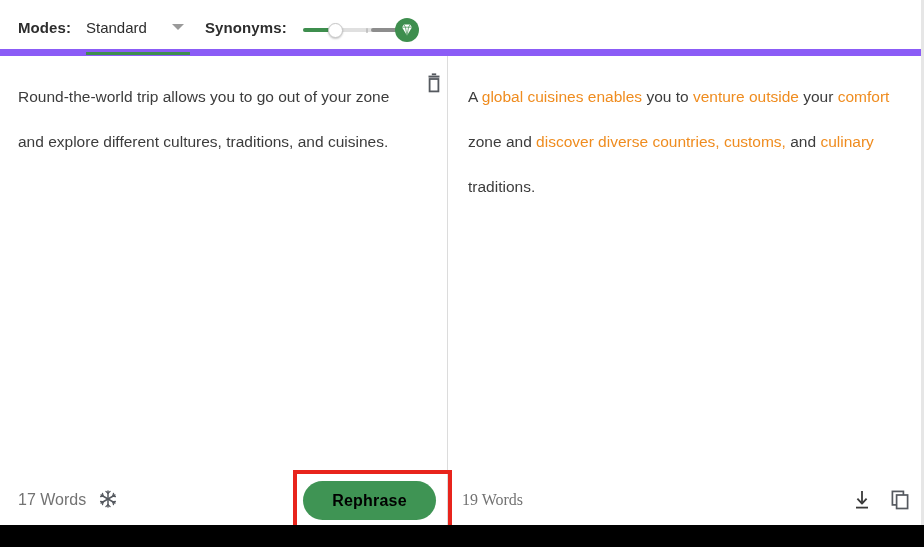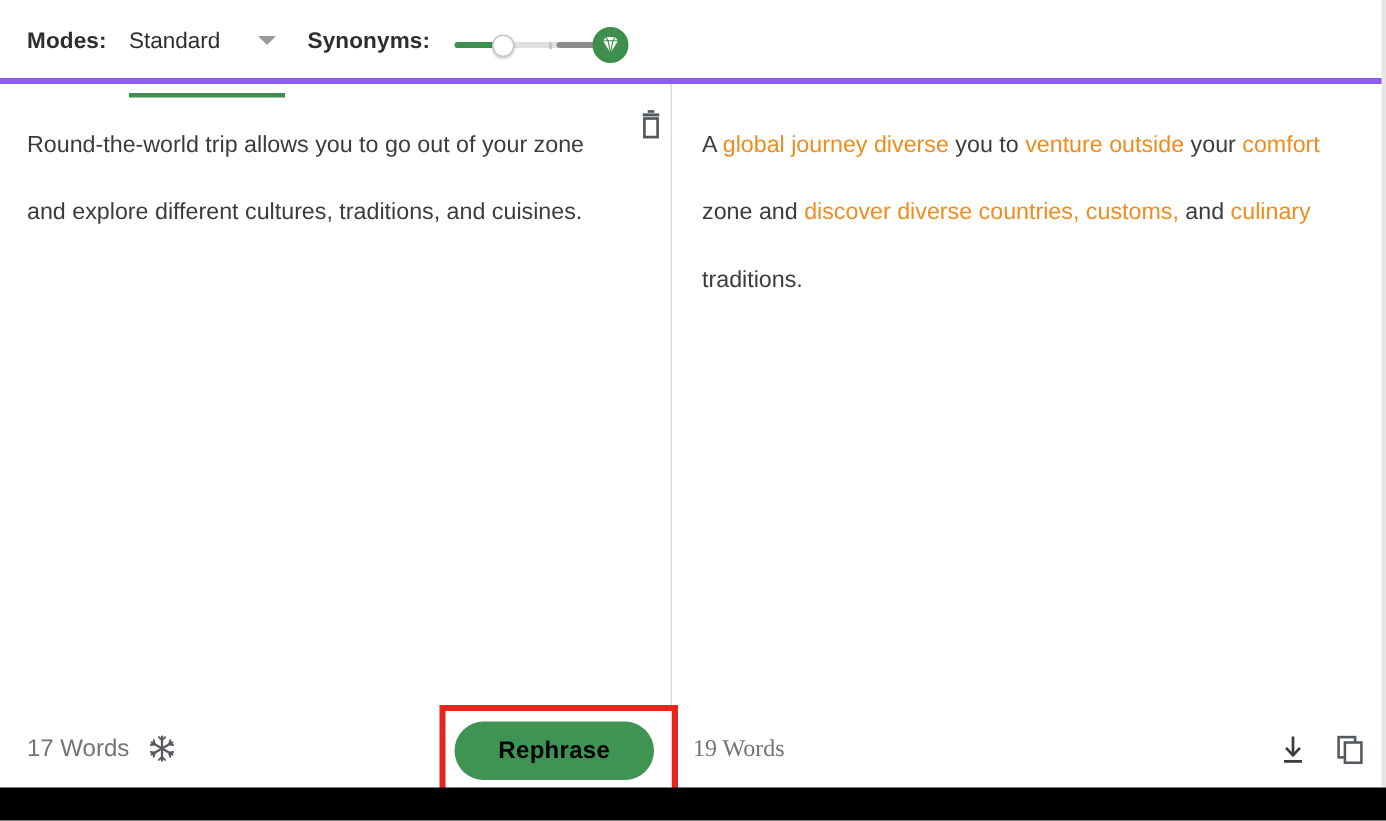--- a/index.html
+++ b/index.html
@@ -27,39 +27,39 @@
   }
 
   
   .toolbar {
     position: absolute;
     left: 0;
     top: 0;
     width: 924px;
     height: 56px;
     background: #ffffff;
-    border-bottom: 4px solid #8b5cf6;
+    border-bottom: 7px solid #8b5cf6;
     box-sizing: border-box;
   }
 
   .modes-label {
     position: absolute;
     left: 18px;
     top: 19px;
     font-size: 15px;
     font-weight: bold;
     color: #2d2d2d;
     letter-spacing: .1px;
   }
 
   .mode-tab {
     position: absolute;
     left: 86px;
     top: 0;
-    height: 65px;
+    height: 55px;
     width: 104px;
     cursor: pointer;
   }
   .mode-tab .mode-name {
     position: absolute;
     left: 0;
     top: 19px;
     font-size: 15px;
     color: #2d2d2d;
     white-space: nowrap;
@@ -336,21 +336,21 @@
     <div class="trash-icon">
       <svg width="22" height="24" viewBox="0 0 22 24" aria-hidden="true">
         <rect x="5.5" y="3.6" width="11" height="2" fill="#55595f"></rect>
         <rect x="8.8" y="1.4" width="4.4" height="1.8" fill="#55595f"></rect>
         <rect x="6.6" y="7" width="8.8" height="12.4" fill="none" stroke="#55595f" stroke-width="1.8"></rect>
       </svg>
     </div>
   </div>
 
   <div class="panel panel-right">
-    <div class="panel-text" id="output-text"><span>A </span><span class="hl">global journey diverse</span><span> you to </span><span class="hl">venture outside</span><span> your </span><span class="hl">comfort</span><span> zone and </span><span class="hl">discover diverse countries, customs,</span><span> and </span><span class="hl">culinary</span><span> traditions.</span></div>
+    <div class="panel-text" id="output-text"><span>A </span><span class="hl">global cuisines enables</span><span> you to </span><span class="hl">venture outside</span><span> your </span><span class="hl">comfort</span><span> zone and </span><span class="hl">discover diverse countries, customs,</span><span> and </span><span class="hl">culinary</span><span> traditions.</span></div>
   </div>
 
   <div class="footer footer-left">
     <div class="word-count">17 Words</div>
 
     <div class="snowflake-icon">
       <svg width="20" height="20" viewBox="0 0 20 20" aria-hidden="true">
         <g stroke="#55595f" stroke-width="1.5" stroke-linecap="round">
           <line x1="10" y1="2" x2="10" y2="18"></line>
           <line x1="3.1" y1="6" x2="16.9" y2="14"></line>

